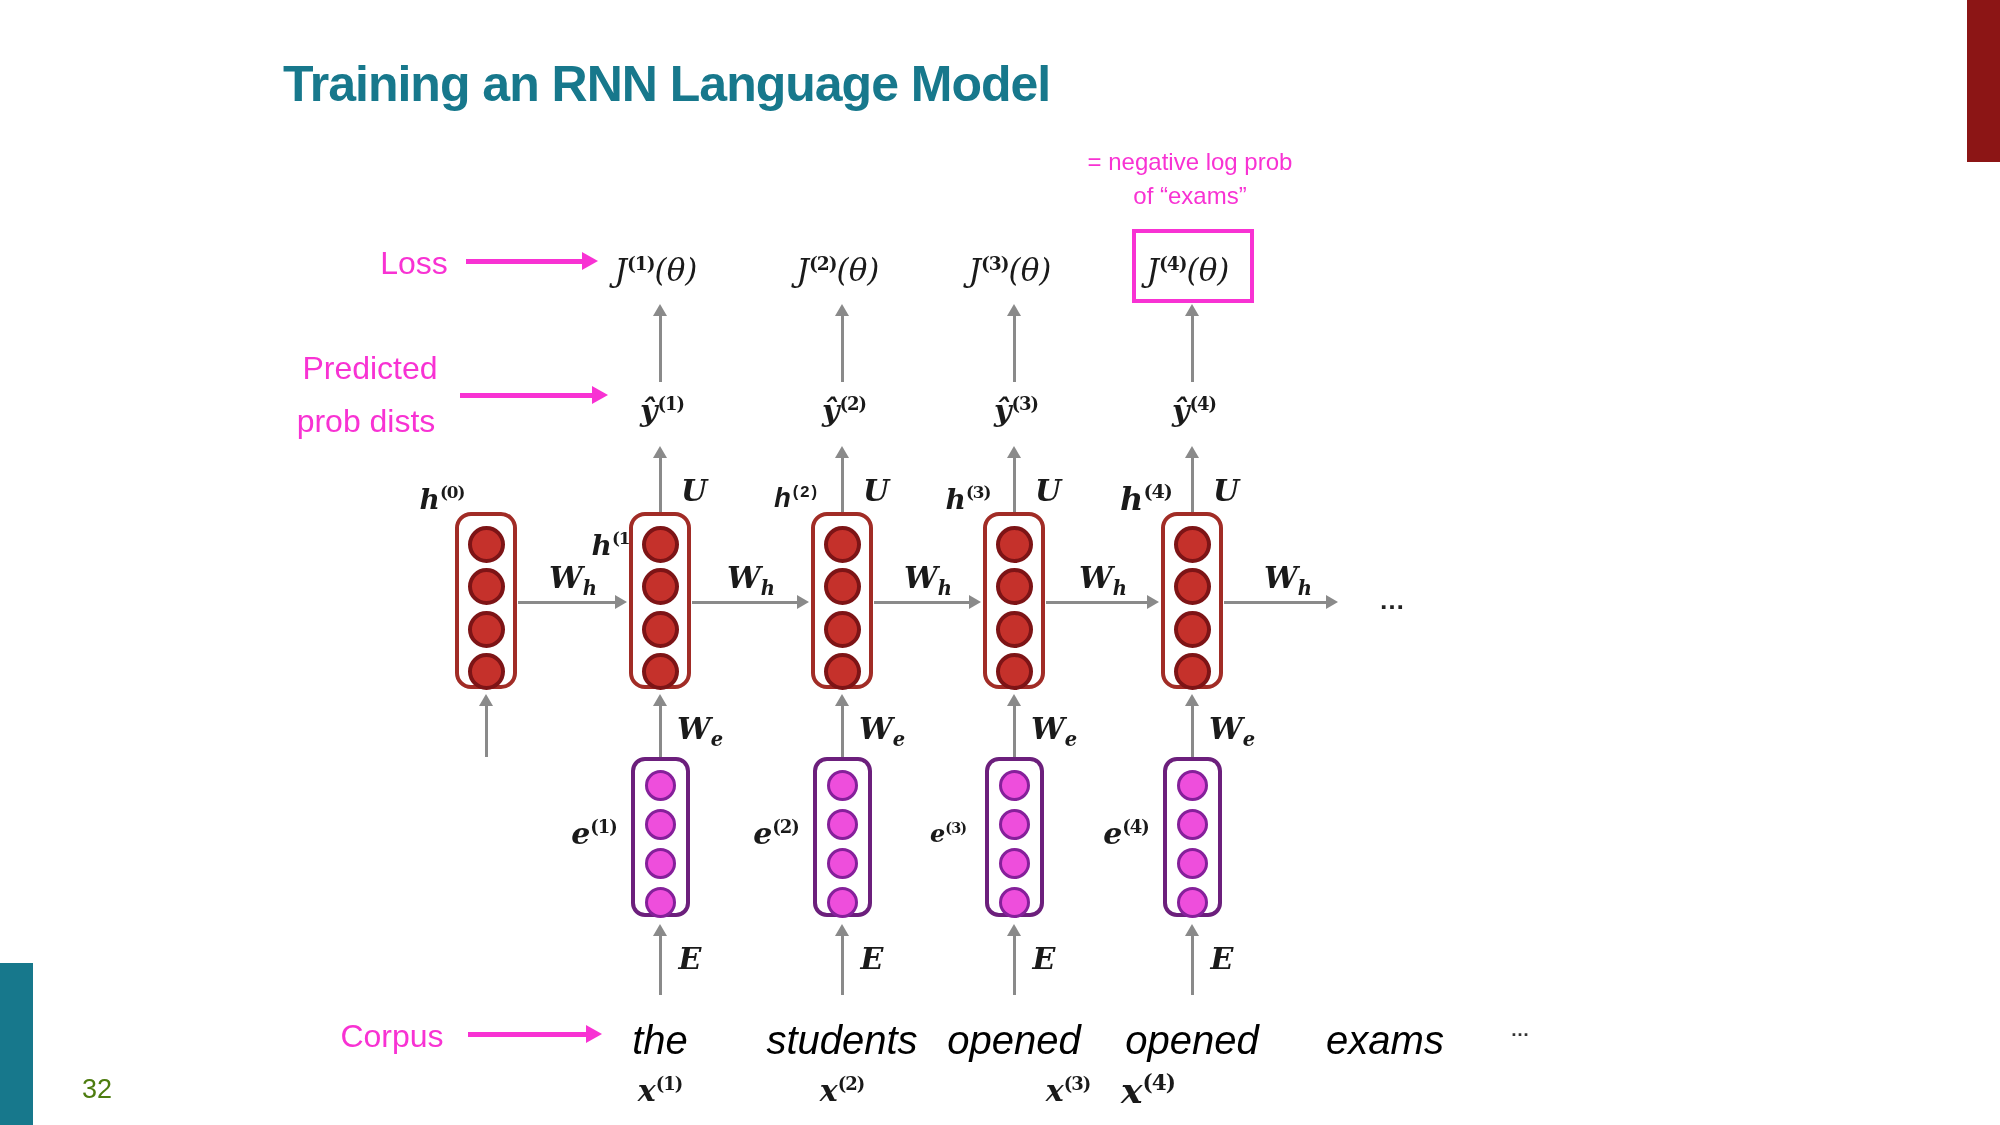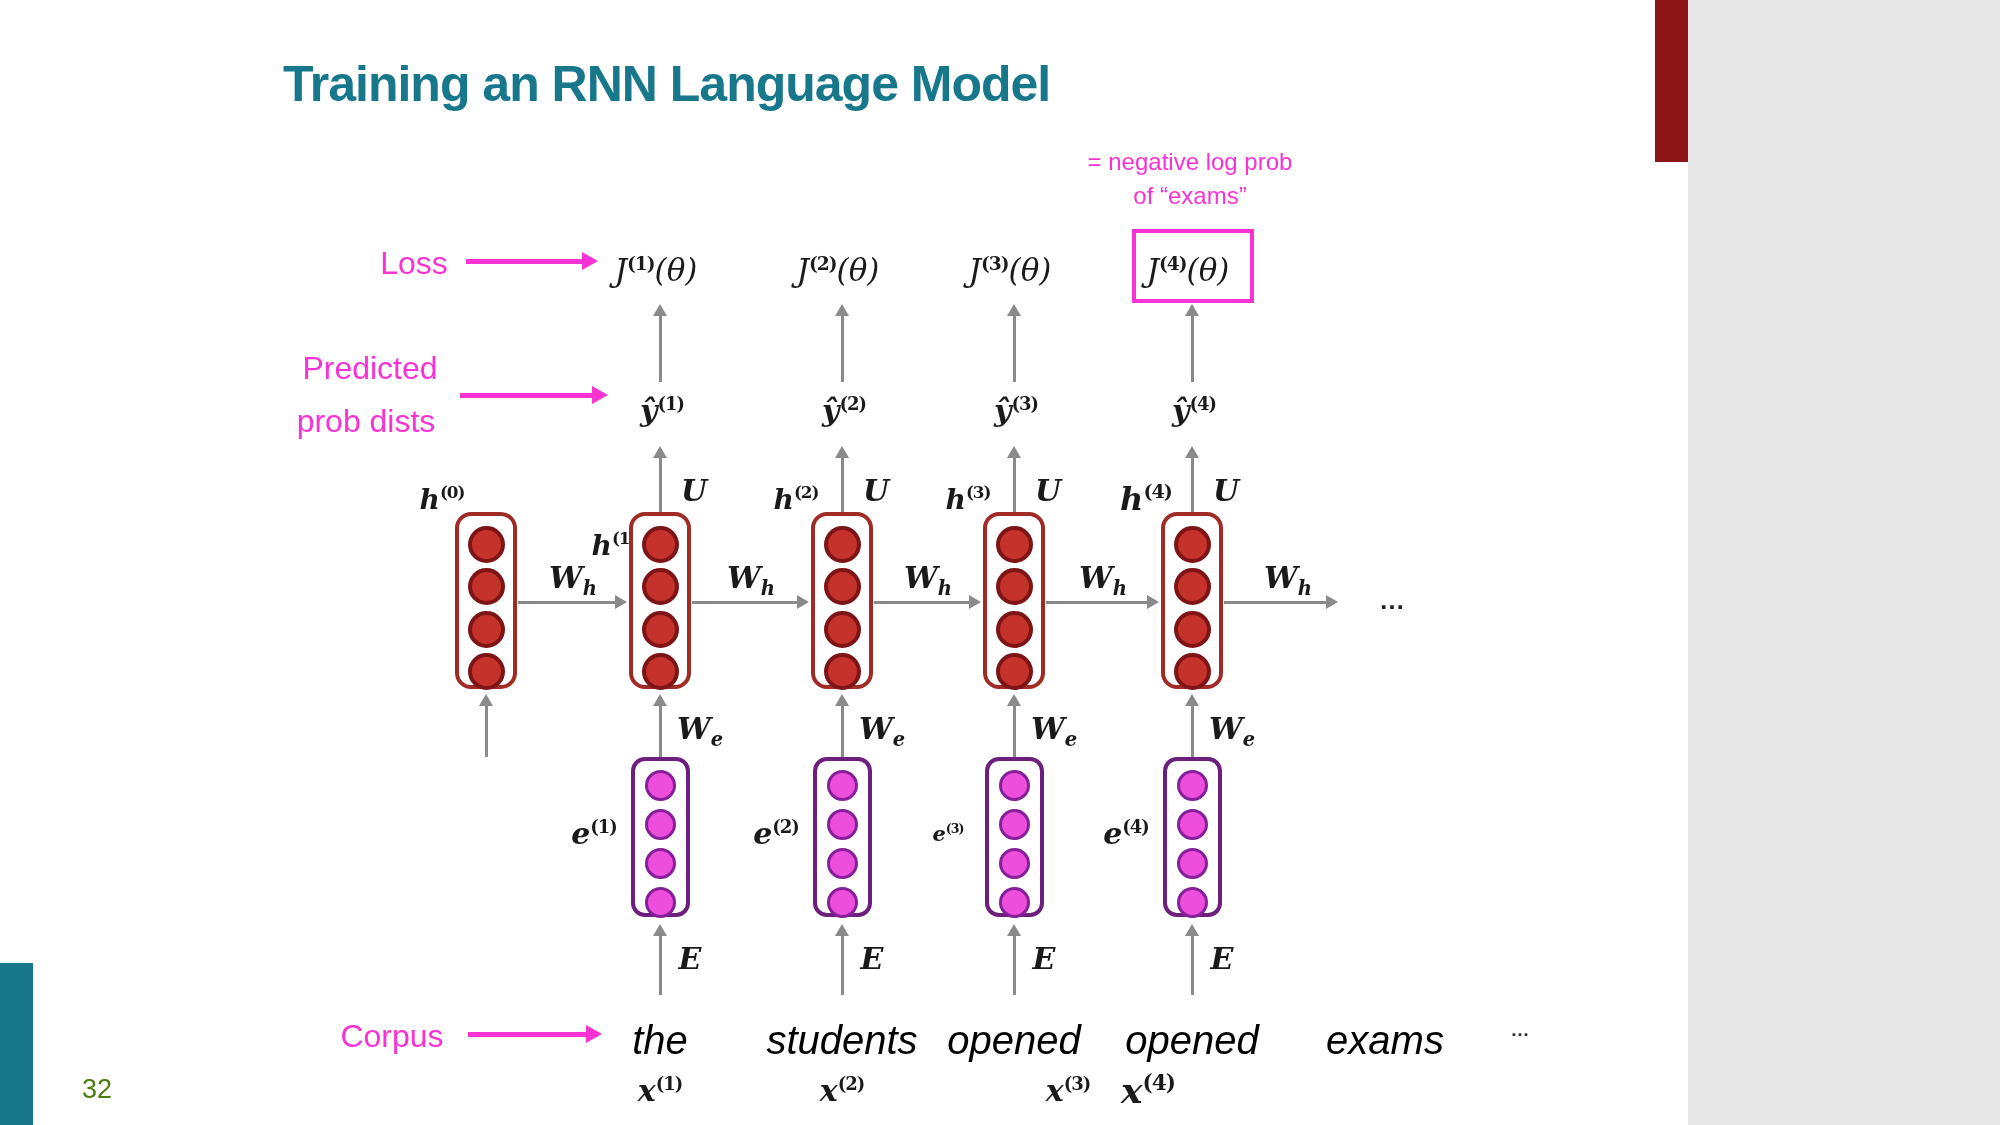--- a/index.html
+++ b/index.html
@@ -1,16 +1,16 @@
 <!DOCTYPE html>
 <html style="--teal: #17788C; --cardinal-red: #8C1515; --magenta: #F832D3; --arrow-gray: #8A8A8A; --text-ink: #1A1A1A; --hidden-box-border: #A12C26; --hidden-circle-fill: #C5312B; --hidden-circle-stroke: #7D1416; --embed-box-border: #6C1F7C; --embed-circle-fill: #EE4EDC; --embed-circle-stroke: #85209A;"><head>
 <meta charset="utf-8">
 <style>
   html,body{margin:0;padding:0;background:#e8e8e8}
-  .slide{position:relative;width:1688px;height:1125px;background:#ffffff;overflow:hidden;
+  .slide{position:relative;width:2000px;height:1125px;background:#ffffff;overflow:hidden;
          font-family:"Liberation Sans",sans-serif}
   .abs{position:absolute}
   .ctr{transform:translate(-50%,-50%);white-space:nowrap}
   .title{position:absolute;left:283px;top:84px;transform:translateY(-50%);margin:0;
          font-size:50px;font-weight:bold;letter-spacing:-1px;color:var(--teal,#17788C)}
   .bar-red{position:absolute;right:0;top:0;width:33px;height:162px;background:var(--cardinal-red,#8C1515)}
   .bar-teal{position:absolute;left:0;bottom:0;width:33px;height:162px;background:var(--teal,#17788C)}
   .pagenum{position:absolute;left:97px;top:1089px;transform:translate(-50%,-50%);font-size:27px;color:#4d7c0f}
   .mag{color:var(--magenta,#F832D3);font-size:32px}
   .note{color:var(--magenta,#F832D3);font-size:24px}
@@ -88,21 +88,21 @@
       <div class="abs ctr math " style="left: 690px; top: 958px; font-size: 30px;"><span>E</span></div>
       <div class="abs ctr word" style="left: 660px; top: 1040px;">the</div>
       <div class="abs ctr math " style="left: 660px; top: 1090px; font-size: 30px;"><span>x</span><sup>(1)</sup></div>
       <div class="abs ctr math jterm" style="left: 838px; top: 270px; font-size: 31px;"><span>J</span><sup>(2)</sup><span>(θ)</span></div>
       <div class="gline" style="left: 840.5px; top: 313px; width: 3px; height: 69px;"></div>
       <div class="ghead-up" style="left: 835px; top: 304px;"></div>
       <div class="abs ctr math " style="left: 844px; top: 410px; font-size: 30px;"><span>ŷ</span><sup>(2)</sup></div>
       <div class="gline" style="left: 840.5px; top: 455px; width: 3px; height: 58px;"></div>
       <div class="ghead-up" style="left: 835px; top: 446px;"></div>
       <div class="abs ctr math " style="left: 876px; top: 490px; font-size: 30px;"><span>U</span></div>
-      <div class="abs ctr math " style="left: 796px; top: 499px; font-size: 28px;"><span>h</span><sup>(2)</sup></div>
+      <div class="abs ctr math " style="left: 796px; top: 499px; font-size: 28px; font-family: Liberation Mono, monospace;"><span>h</span><sup>(2)</sup></div>
       <div class="abs ctr math " style="left: 882px; top: 731px; font-size: 30px;"><span>W</span><sub>e</sub></div>
       <div class="gline" style="left: 840.5px; top: 933px; width: 3px; height: 62px;"></div>
       <div class="ghead-up" style="left: 835px; top: 924px;"></div>
       <div class="ebox" style="left: 812.5px; top: 757px;"></div>
       <div class="ecirc" style="left: 826.5px; top: 769.5px;"></div>
       <div class="ecirc" style="left: 826.5px; top: 808.5px;"></div>
       <div class="ecirc" style="left: 826.5px; top: 847.5px;"></div>
       <div class="ecirc" style="left: 826.5px; top: 886.5px;"></div>
       <div class="abs ctr math " style="left: 776px; top: 833px; font-size: 30px;"><span>e</span><sup>(2)</sup></div>
       <div class="abs ctr math " style="left: 872px; top: 958px; font-size: 30px;"><span>E</span></div>
@@ -117,21 +117,21 @@
       <div class="abs ctr math " style="left: 1048px; top: 490px; font-size: 30px;"><span>U</span></div>
       <div class="abs ctr math " style="left: 968px; top: 499px; font-size: 28px;"><span>h</span><sup>(3)</sup></div>
       <div class="abs ctr math " style="left: 1054px; top: 731px; font-size: 30px;"><span>W</span><sub>e</sub></div>
       <div class="gline" style="left: 1012.5px; top: 933px; width: 3px; height: 62px;"></div>
       <div class="ghead-up" style="left: 1007px; top: 924px;"></div>
       <div class="ebox" style="left: 984.5px; top: 757px;"></div>
       <div class="ecirc" style="left: 998.5px; top: 769.5px;"></div>
       <div class="ecirc" style="left: 998.5px; top: 808.5px;"></div>
       <div class="ecirc" style="left: 998.5px; top: 847.5px;"></div>
       <div class="ecirc" style="left: 998.5px; top: 886.5px;"></div>
-      <div class="abs ctr math " style="left: 948px; top: 833px; font-size: 21px;"><span>e</span><sup>(3)</sup></div>
+      <div class="abs ctr math " style="left: 948px; top: 833px; font-size: 24px;"><span>e</span><sup>(3)</sup></div>
       <div class="abs ctr math " style="left: 1044px; top: 958px; font-size: 30px;"><span>E</span></div>
       <div class="abs ctr word" style="left: 1014px; top: 1040px;">opened</div>
       <div class="abs ctr math " style="left: 1068px; top: 1090px; font-size: 30px;"><span>x</span><sup>(3)</sup></div>
       <div class="abs ctr math jterm" style="left: 1188px; top: 270px; font-size: 31px;"><span>J</span><sup>(4)</sup><span>(θ)</span></div>
       <div class="gline" style="left: 1190.5px; top: 313px; width: 3px; height: 69px;"></div>
       <div class="ghead-up" style="left: 1185px; top: 304px;"></div>
       <div class="abs ctr math " style="left: 1194px; top: 410px; font-size: 30px;"><span>ŷ</span><sup>(4)</sup></div>
       <div class="gline" style="left: 1190.5px; top: 455px; width: 3px; height: 58px;"></div>
       <div class="ghead-up" style="left: 1185px; top: 446px;"></div>
       <div class="abs ctr math " style="left: 1226px; top: 490px; font-size: 30px;"><span>U</span></div>

